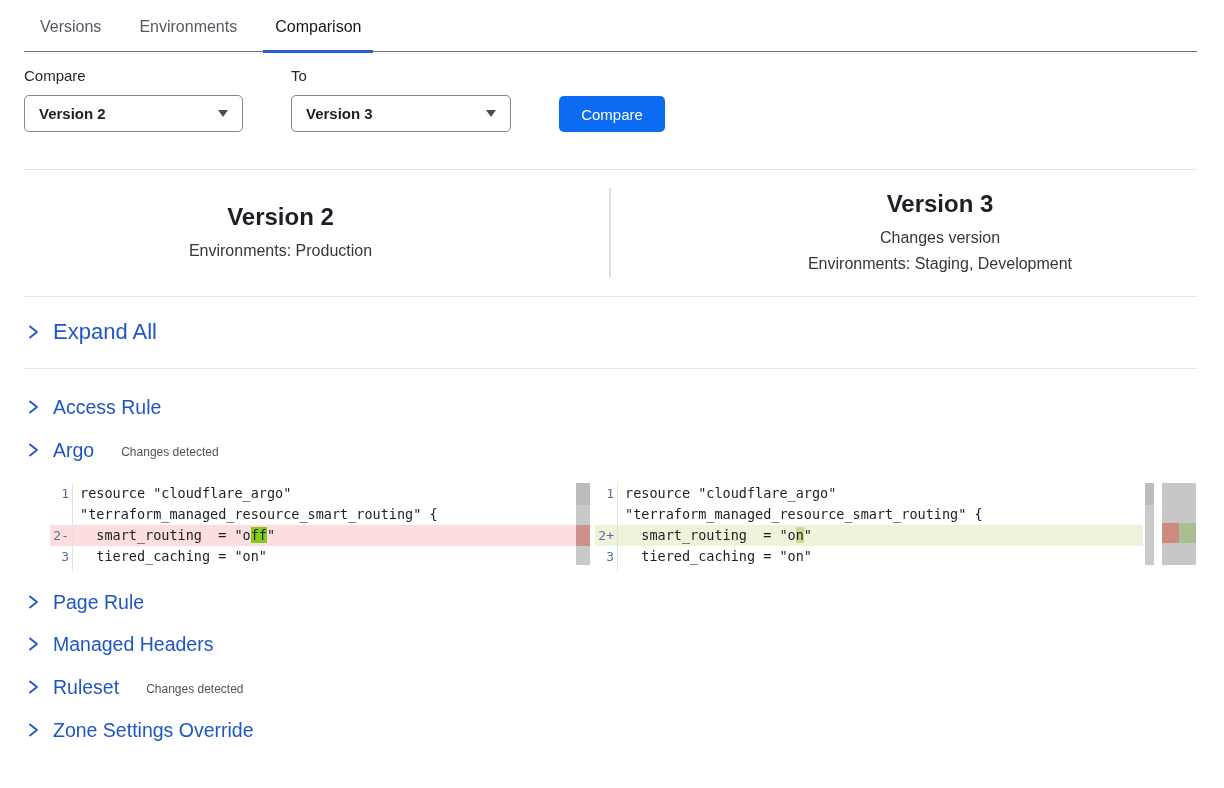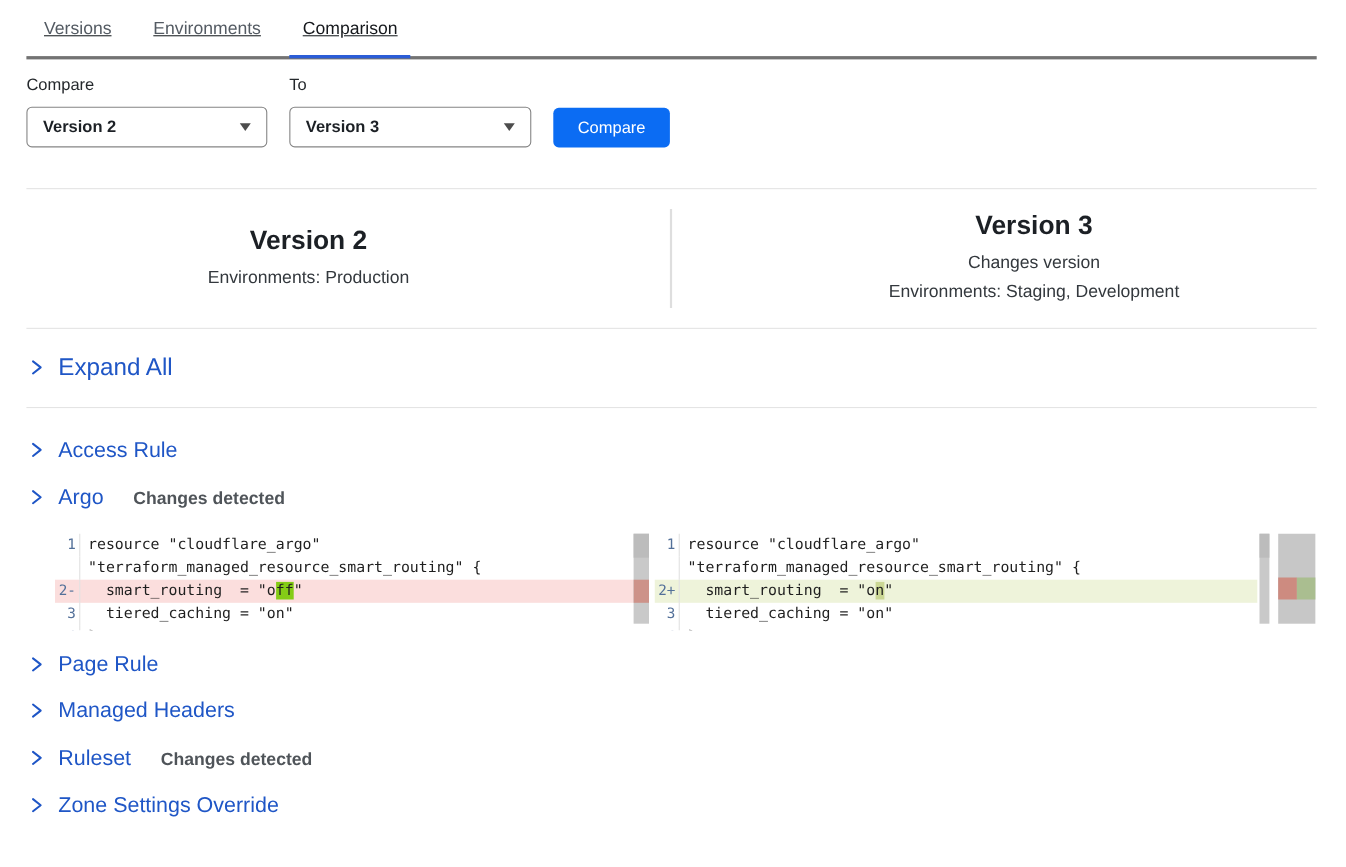--- a/index.html
+++ b/index.html
@@ -5,27 +5,27 @@
   * { box-sizing: border-box; }
   html,body { margin:0; padding:0; }
   body {
     width:1224px; height:788px; overflow:hidden;
     background:#ffffff; color:#24282c;
     font-family:"Liberation Sans", sans-serif;
   }
   .page { padding:0 27px 0 24px; }
 
   
-  .tabbar { display:flex; gap:14px; padding:18px 0 0 4px; border-bottom:3px solid #737373;text-decoration:underline; }
+  .tabbar { display:flex; gap:14px; padding:18px 0 0 4px; border-bottom:1px solid #737373; }
   .tab { position:relative; padding:0 12px 15px 12px; font-size:16px; color:#545b63; cursor:pointer; font-weight:500; }
   .tab.active { color:#15181c;text-align:center; }
   .tab.active::after { content:""; position:absolute; left:0; right:0; bottom:-1.5px; height:3px; background:#2b5dd7; }
 
   
-  .form-row { display:flex; align-items:flex-end; gap:20px; margin-top:15px; }
+  .form-row { display:flex; align-items:flex-end; gap:48px; margin-top:15px; }
   .field-label { font-size:15px; color:#24282c; margin-bottom:11px; }
   .select { width:219px; height:37px; border:1px solid #858585; border-radius:5px;
     display:flex; align-items:center; justify-content:space-between; padding:0 14px;
     font-size:15px; font-weight:bold; color:#1c2025; cursor:pointer; background:#fff; }
   .select.w220 { width:220px; }
   .caret { width:0; height:0; border-left:5.5px solid transparent; border-right:5.5px solid transparent; border-top:7px solid #4d4d4d; }
   .btn-primary { width:106px; height:36px; background:#0b6cf3; color:#fff; border:none; border-radius:5px;
     font-size:15px; font-family:inherit; cursor:pointer; }
 
   
@@ -38,21 +38,21 @@
   .vdivider { width:2px; height:90px; background:#dedede; }
 
   
   .expand-row { display:flex; align-items:center; gap:13px; padding:22px 0 23px 3px;
     border-bottom:1px solid #e4e4e4; color:#1f56c6; font-size:22px; cursor:pointer; }
 
   
   .sections { margin-top:18px; }
   .section-row { display:flex; align-items:center; gap:13px; padding-left:3px; margin-top:19px; height:24px; cursor:pointer; }
   .section-label { font-size:19.5px; color:#1f56c6; }
-  .badge { font-size:16px; color:#4f5459; margin-left:14px; padding-top:3px;font-weight:bold; }
+  .badge { font-size:12px; color:#4f5459; margin-left:14px; padding-top:3px; }
   .chev { flex:none; }
 
   
   .diff { display:flex; margin:21px 0 18px 26px; height:88px; }
   .pane { position:relative; overflow:hidden; height:88px; background:#fff; }
   .pane-left { width:540px; margin-right:5px; }
   .pane-right { width:601px; }
   .cl { display:flex; height:21px; line-height:21px; font-family:"DejaVu Sans Mono", monospace;
     font-size:13.5px; color:#1f1f1f; }
   .pane-left .cl { width:526px; }

